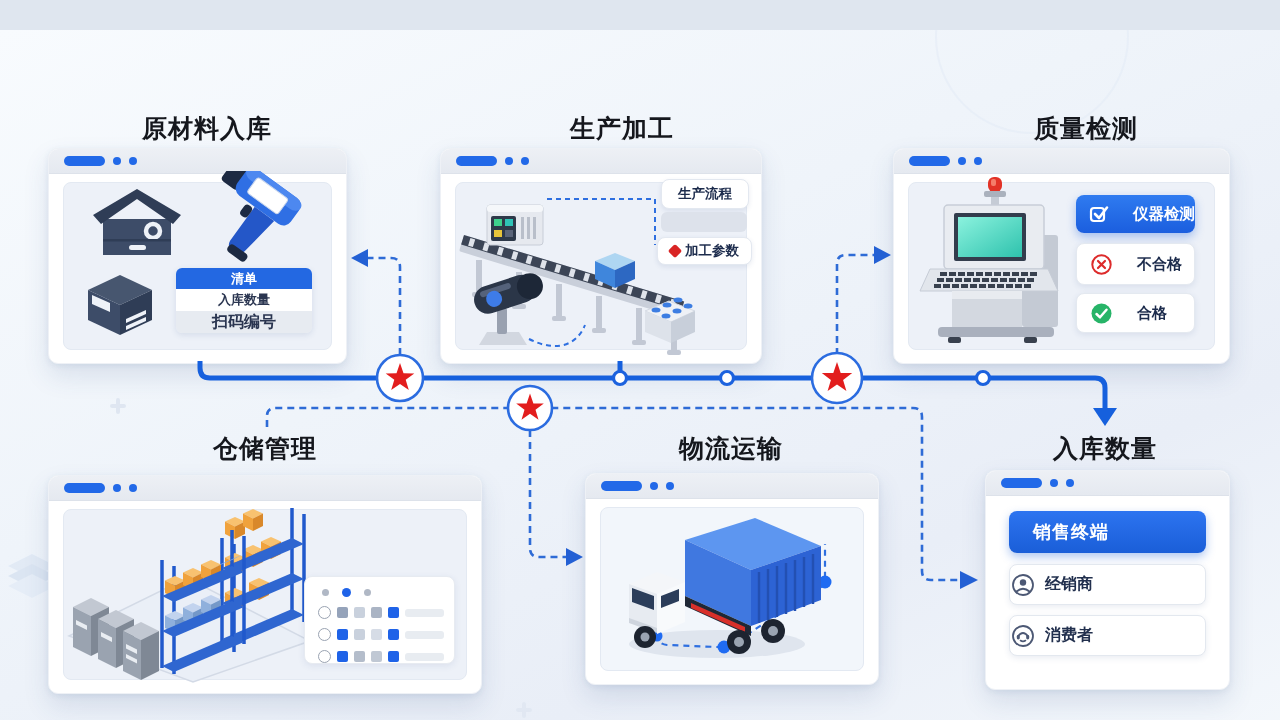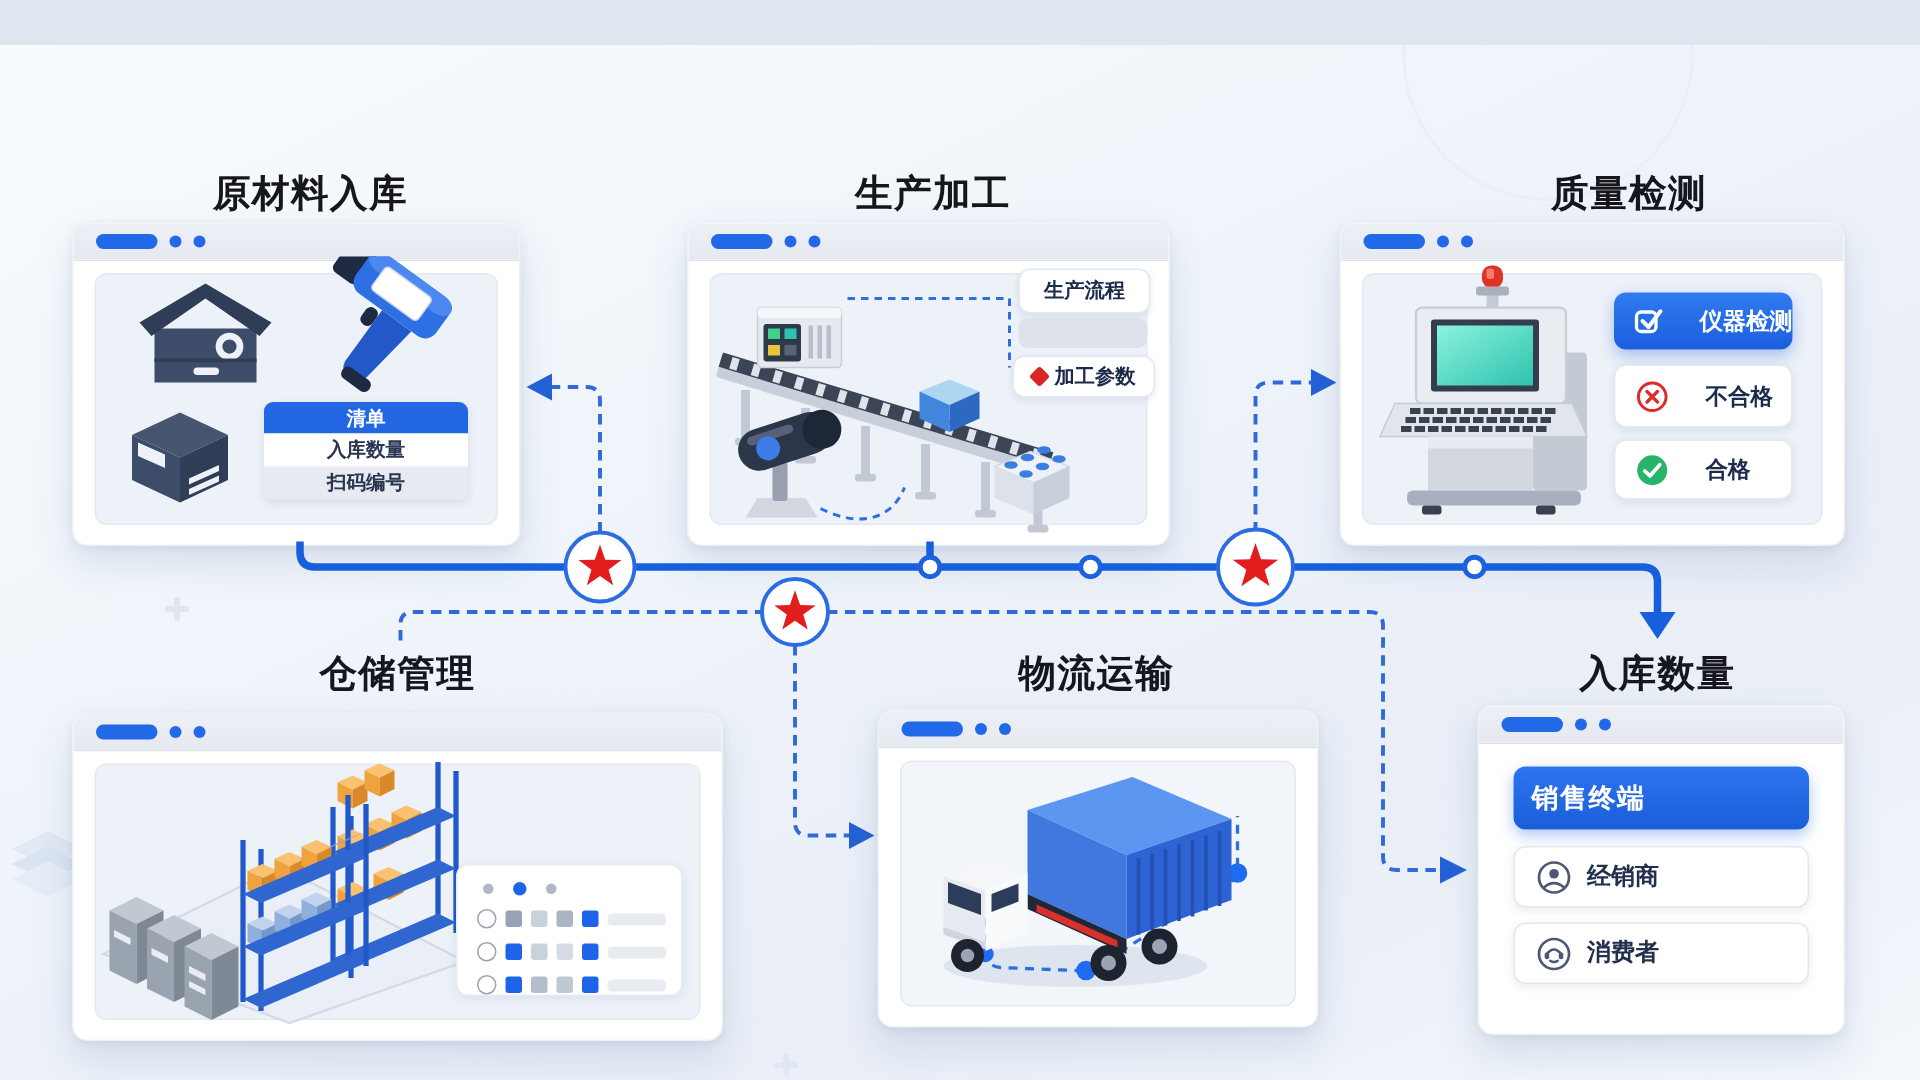--- a/index.html
+++ b/index.html
@@ -38,21 +38,21 @@
     position:absolute;left:14px;right:14px;top:33px;bottom:13px;
     background:#edf1f8;border:1px solid #e3e9f2;border-radius:8px;
   }
   .content.light{background:#f2f6fb;}
 
   
   .mini-table{position:absolute;left:127px;top:119px;width:136px;border-radius:6px;overflow:hidden;
     box-shadow:0 2px 6px rgba(40,70,130,.12);font-weight:700;text-align:center;}
   .mini-table .th{background:#2368e2;color:#fff;font-size:13px;line-height:21px;}
   .mini-table .tr1{background:#fff;color:#2a3550;font-size:13px;line-height:22px;}
-  .mini-table .tr2{background:#e7ebf1;color:#2a3550;font-size:13px;line-height:22px;}
+  .mini-table .tr2{background:#e7ebf1;color:#2a3550;font-size:16px;line-height:22px;}
 
   
   .tag{position:absolute;background:#fff;border:1px solid #e3e8f0;border-radius:8px;
     box-shadow:0 2px 5px rgba(40,70,130,.10);display:flex;align-items:center;justify-content:center;
     font-size:13.5px;font-weight:700;color:#1c2b4c;gap:5px;}
   .tag .diamond{width:10px;height:10px;background:#d92525;transform:rotate(45deg);border-radius:2px;flex:0 0 auto;}
   .tag-empty{position:absolute;background:#dde2eb;border-radius:6px;}
 
   
   .qbtn{position:absolute;border-radius:8px;display:flex;align-items:center;gap:24px;padding-left:13px;box-sizing:border-box;}
@@ -74,25 +74,25 @@
   .ldot{width:7px;height:7px;border-radius:50%;background:#b0b8c5;}
   .ldot.on{width:9px;height:9px;background:#1f63e8;}
   .lrow{display:flex;align-items:center;gap:6px;margin:9px 10px 0 13px;}
   .ring{width:11px;height:11px;border-radius:50%;border:1.6px solid #9aa3b2;background:#fff;flex:0 0 auto;}
   .sq{width:11px;height:11px;border-radius:2px;flex:0 0 auto;}
   .lbar{flex:1;height:8px;border-radius:3px;background:#e8ecf1;}
 
   
   .sale-btn{position:absolute;left:23px;top:40px;width:197px;height:42px;border-radius:8px;
     background:linear-gradient(#2d74f0,#1a5ed8);color:#fff;font-size:18px;font-weight:800;
-    display:flex;align-items:center;padding-left:12px;box-sizing:border-box;letter-spacing:1px;
+    display:flex;align-items:center;padding-left:24px;box-sizing:border-box;letter-spacing:1px;
     box-shadow:0 4px 10px rgba(26,94,216,.35);}
   .sale-item{position:absolute;left:23px;width:197px;height:41px;background:#fff;border:1px solid #e3e8ef;
     border-radius:8px;box-shadow:0 2px 6px rgba(40,70,130,.10);display:flex;align-items:center;
-    gap:10px;padding-left:14px;box-sizing:border-box;font-size:16px;font-weight:700;color:#22304e;}
+    gap:10px;padding-left:1px;box-sizing:border-box;font-size:16px;font-weight:700;color:#22304e;}
 
   svg{display:block;}
   .abs{position:absolute;}
   #connectors{position:absolute;left:0;top:0;pointer-events:none;}
 </style>
 </head>
 <body>
 <div class="stage">
 
 <div class="decor decor-circle"></div>
@@ -148,21 +148,21 @@
     <polygon points="45,55 65,46 65,50 45,59" fill="#eef2f8"></polygon>
   </svg>
 
   <div class="mini-table">
     <div class="th">清单</div>
     <div class="tr1">入库数量</div>
     <div class="tr2">扫码编号</div>
   </div>
 </div>
 
-<div class="window" style="left:458px;top:118px;width:320px;height:214px;text-align:center;">
+<div class="window" style="left:440px;top:118px;width:320px;height:214px;text-align:center;">
   <div class="winbar">
     <div class="pill"></div>
     <div class="wdot"></div>
     <div class="wdot"></div>
   </div>
   <div class="content"></div>
 
   <svg class="abs" style="left:8px;top:26px;" width="250" height="182" viewBox="0 0 250 182">
 
     <g fill="#c2c8d4">

